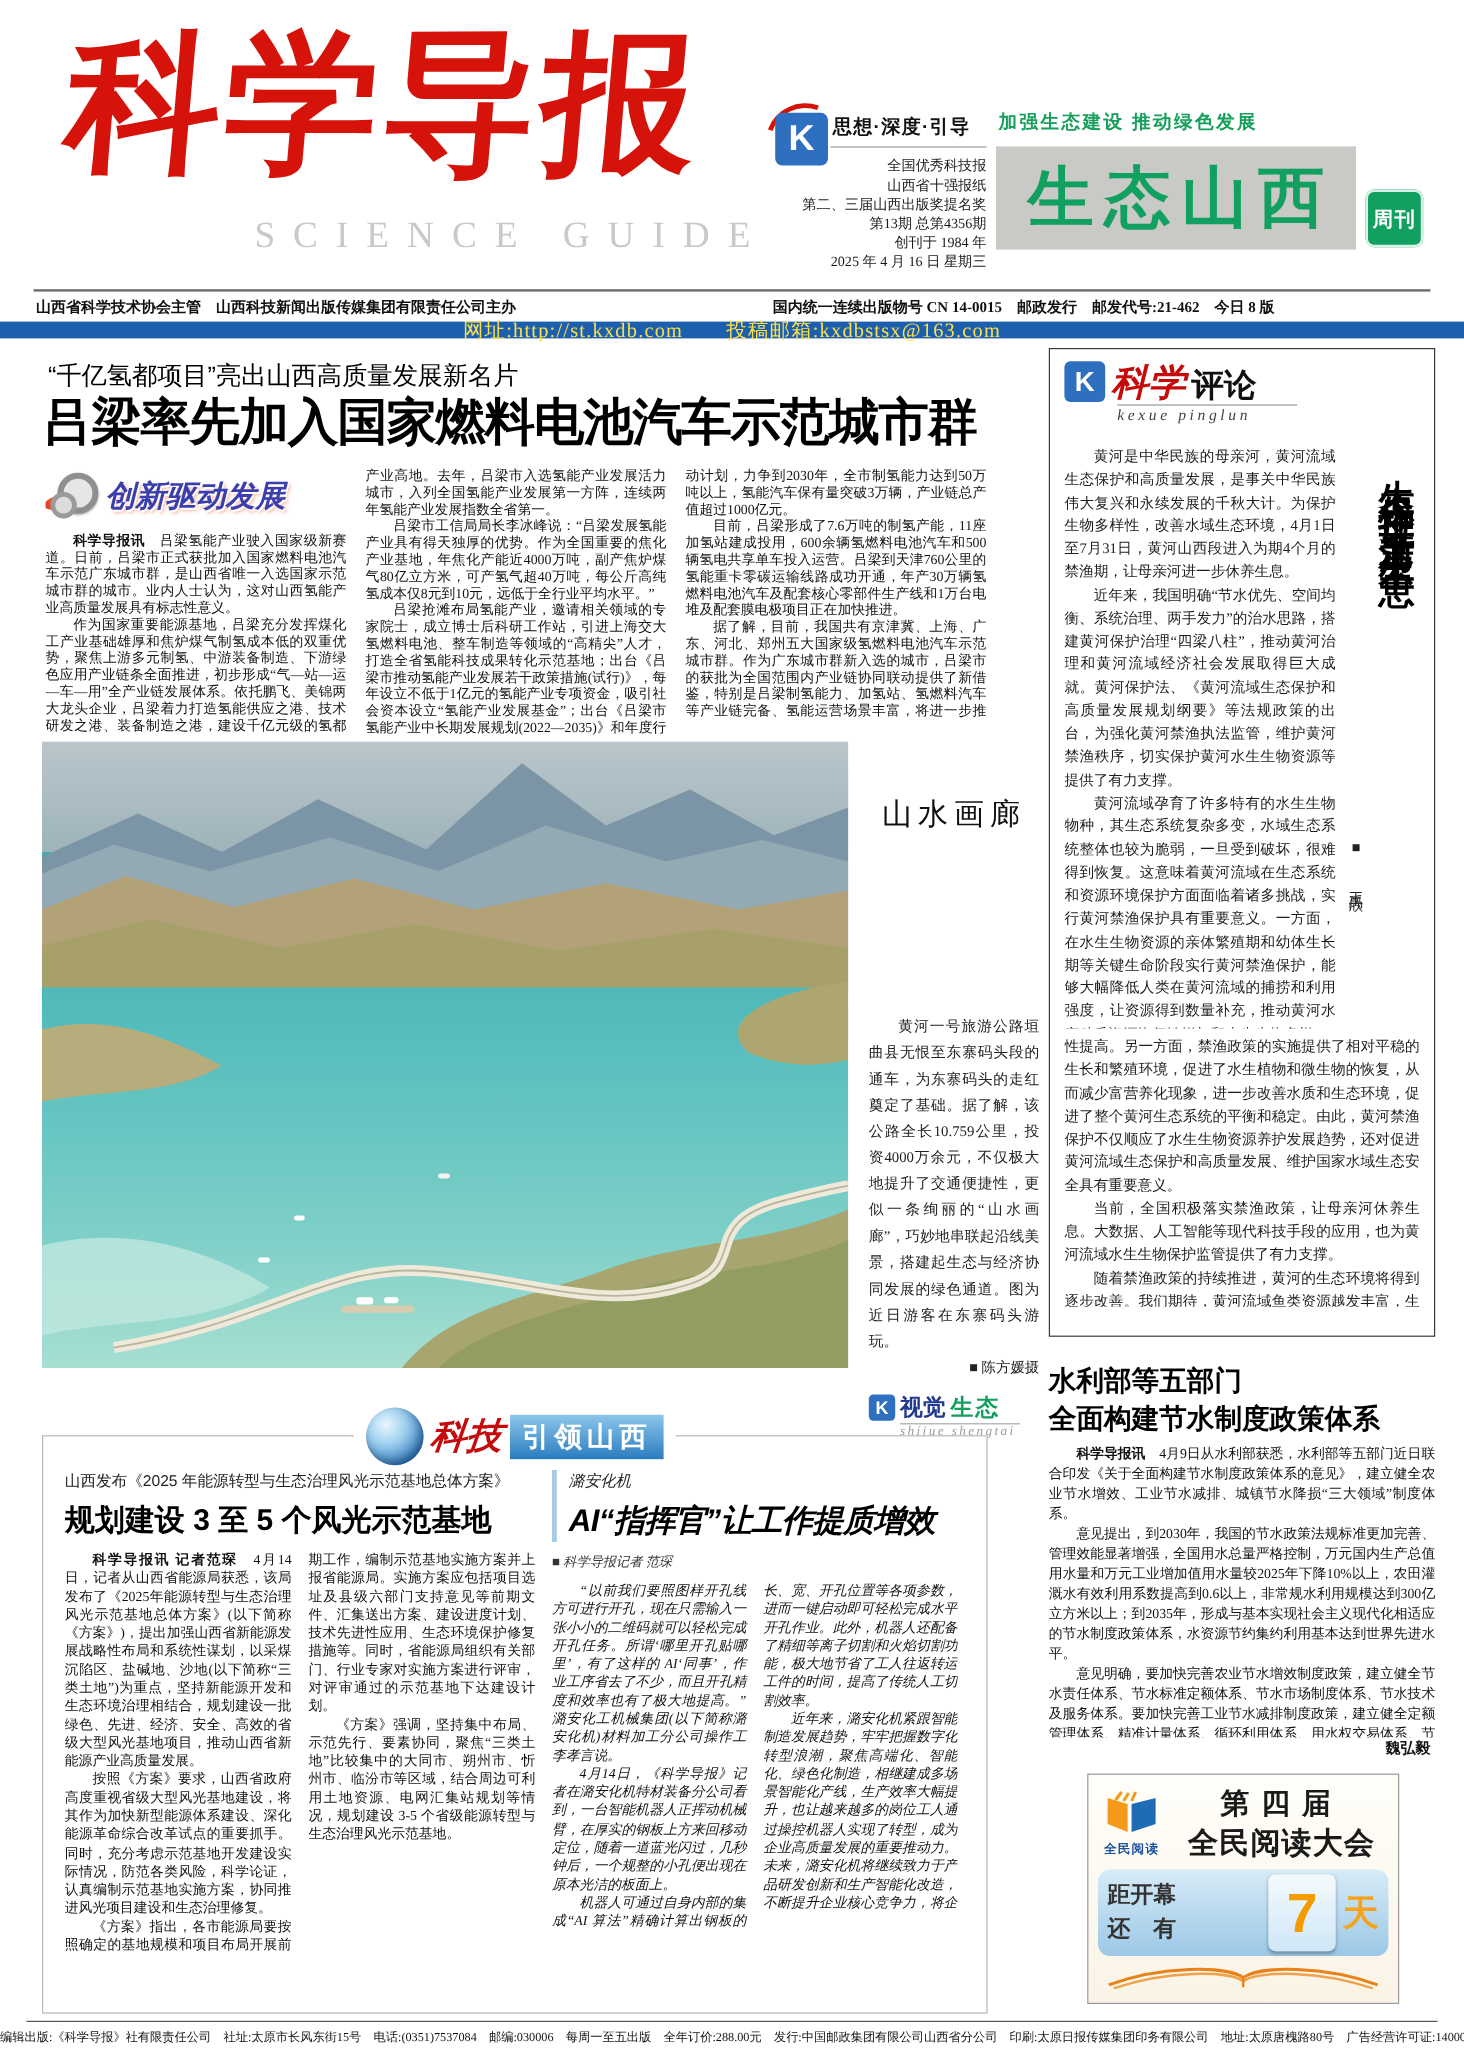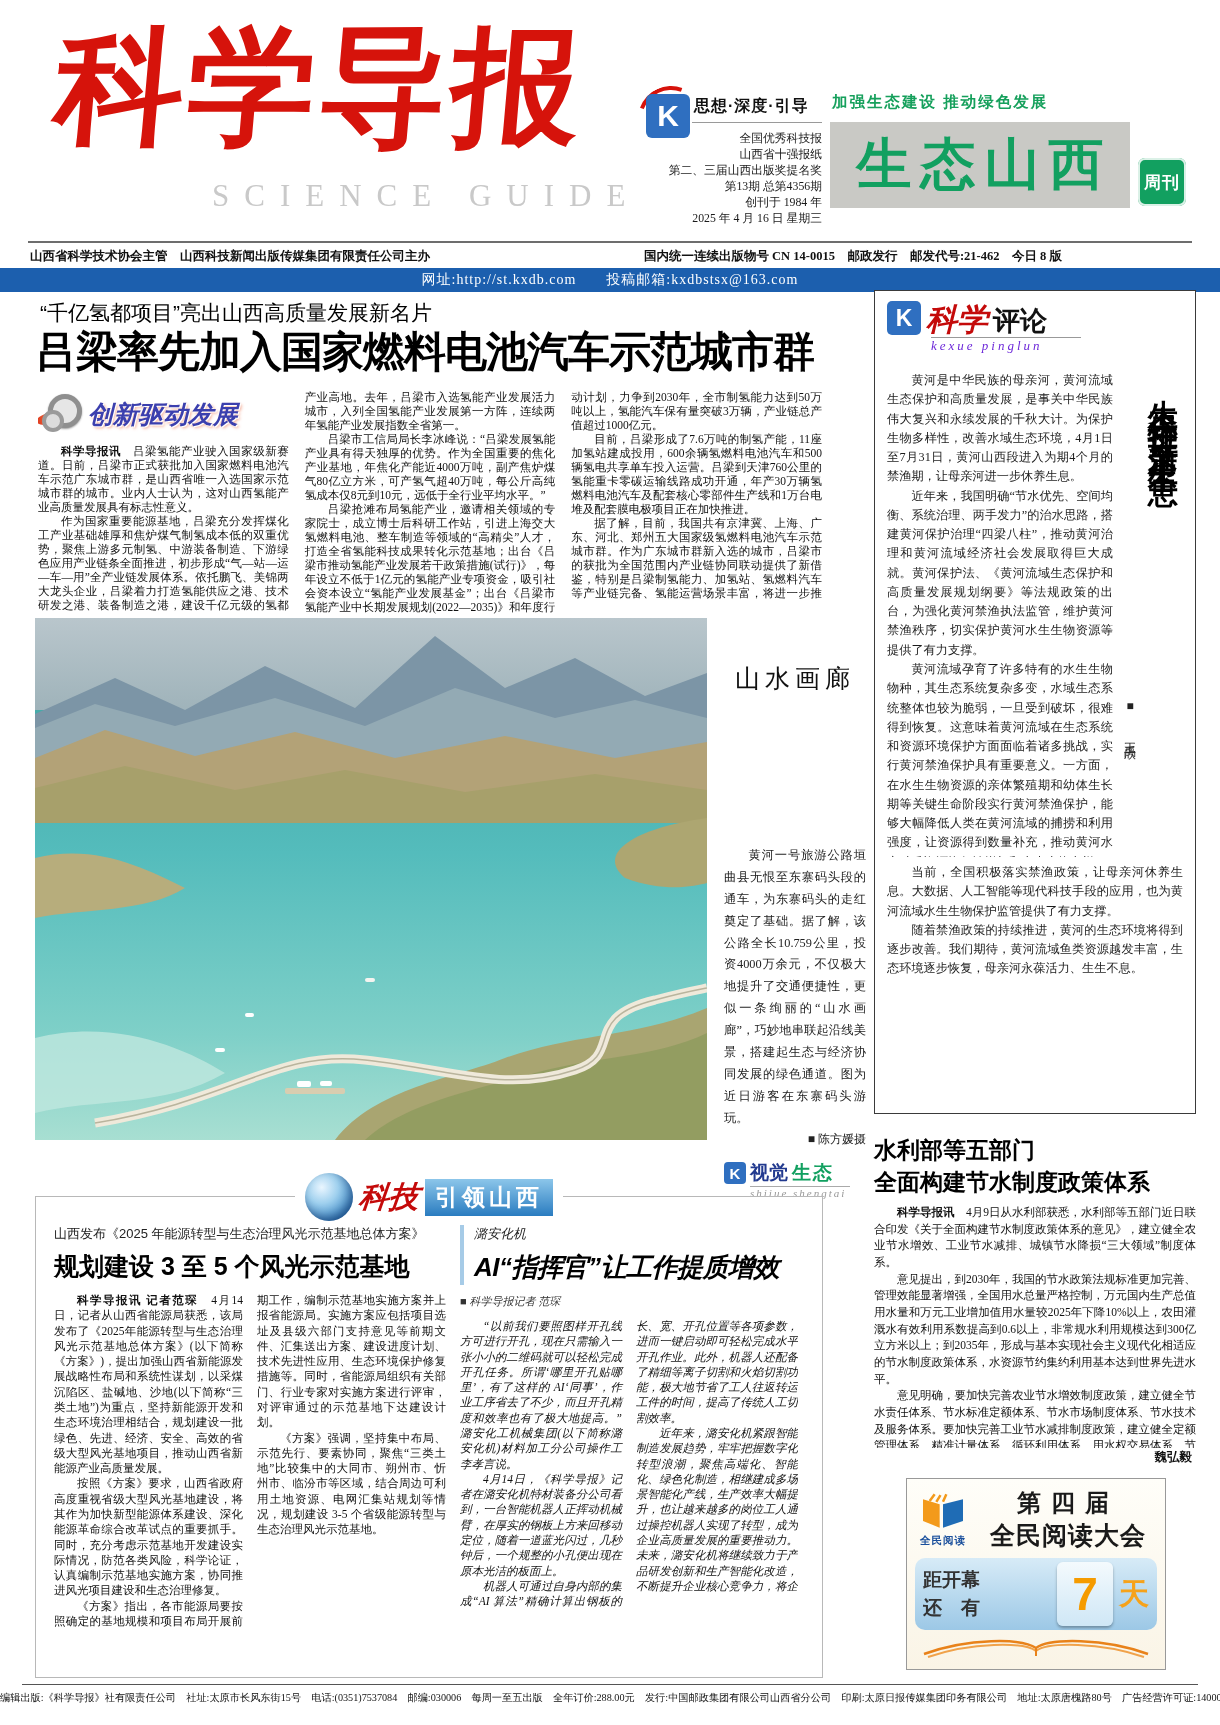--- a/index.html
+++ b/index.html
@@ -23,22 +23,22 @@
   .eco-slogan{left:832px;top:92px;width:300px;text-align:left;font-size:15.5px;font-weight:700;
               letter-spacing:2px;color:#16a05c;font-family:"Liberation Sans",sans-serif;}
   .eco-bar{left:830px;top:122px;width:300px;height:86px;background:#c9c9c5;display:flex;align-items:center;justify-content:center;}
   .eco-title{font-size:55px;font-weight:800;color:#12a060;letter-spacing:9px;font-family:"Liberation Sans",sans-serif;text-indent:9px;}
   .weekly{left:1138px;top:158px;width:48px;height:48px;background:#12a060;color:#fff;border-radius:7px;
           display:flex;align-items:center;justify-content:center;font-size:17px;font-weight:700;
           box-shadow:inset 0 0 0 2px rgba(255,255,255,.85);letter-spacing:1px;font-family:"Liberation Sans",sans-serif;}
   .rule-a{left:28px;top:241px;width:1164px;height:2px;background:#6d6d6d;}
   .pubinfo{left:0;top:248px;width:1092px;display:flex;justify-content:space-between;padding:0 30px;box-sizing:border-box;
            font-size:12.5px;font-weight:700;}
-  .bluebar{left:0;top:268px;width:1220px;height:24px;background:#1c5fae;color:#ffffff;display:flex;align-items:center;
-           justify-content:center;font-size:14px;letter-spacing:1px;}
+  .bluebar{left:0;top:268px;width:1220px;height:14px;background:#1c5fae;color:#fde047;display:flex;align-items:center;
+           justify-content:center;font-size:17px;letter-spacing:1px;}
 
   
   .kicker{left:40px;top:299px;font-size:21px;font-family:"Liberation Sans",sans-serif;color:#000;}
   .headline{left:35px;top:324px;width:788px;font-size:42px;font-weight:900;letter-spacing:-1px;
             font-family:"Liberation Sans",sans-serif;white-space:nowrap;color:#000;}
   .story-body{left:38px;top:390px;width:784px;height:226px;column-count:3;column-gap:16px;column-fill:auto;
               font-size:11.5px;line-height:1.22;text-align:justify;overflow:hidden;}
   .story-body p{margin:0;text-indent:2em;}
   .badge-innov{break-inside:avoid;display:flex;align-items:center;gap:4px;margin:2px 0 8px 0;height:44px;}
   .gears{position:relative;width:46px;height:40px;flex:0 0 auto;}
@@ -67,21 +67,21 @@
 
   
   .comm-box{left:874px;top:290px;width:322px;height:824px;border:1px solid #3a3a3a;background:#fff;
             padding:10px 12px;box-sizing:border-box;}
   .comm-badge{position:relative;height:62px;}
   .comm-badge-row{display:flex;align-items:flex-end;gap:5px;}
   .k-comm{width:34px;height:34px;font-size:23px;border-radius:5px;}
   .comm-cn{font-size:31px;font-weight:800;font-style:italic;color:#c40a0a;font-family:"DejaVu Serif",serif;line-height:1;}
   .comm-suffix{font-size:27px;font-weight:700;color:#111;font-family:"Liberation Sans",sans-serif;line-height:1;}
   .comm-pinyin{margin-left:44px;margin-top:2px;border-top:1px solid #999;width:150px;font-style:italic;
-               color:#6d28d9;font-size:13px;letter-spacing:3px;}
+               color:#404040;font-size:13px;letter-spacing:3px;}
   .comm-main{display:flex;margin-top:8px;}
   .comm-text{font-size:12.2px;line-height:1.58;text-align:justify;color:#1c1c1c;font-family:"Liberation Serif",serif;}
   .comm-text p{margin:0;text-indent:2em;}
   .comm-text p.cont{text-indent:0;}
   .comm-text1{flex:1;height:486px;overflow:hidden;padding-right:8px;}
   .comm-strip{width:62px;position:relative;height:486px;flex:0 0 auto;}
   .comm-title{position:absolute;right:0;top:4px;writing-mode:vertical-rl;text-orientation:upright;
               font-size:30px;font-weight:800;letter-spacing:7px;font-family:"Liberation Sans",sans-serif;color:#000;}
   .comm-author{position:absolute;left:0;top:328px;writing-mode:vertical-rl;text-orientation:upright;
                font-size:12px;color:#222;letter-spacing:3px;}
@@ -261,20 +261,21 @@
         <p>黄河是中华民族的母亲河，黄河流域生态保护和高质量发展，是事关中华民族伟大复兴和永续发展的千秋大计。为保护生物多样性，改善水域生态环境，4月1日至7月31日，黄河山西段进入为期4个月的禁渔期，让母亲河进一步休养生息。</p>
         <p>近年来，我国明确“节水优先、空间均衡、系统治理、两手发力”的治水思路，搭建黄河保护治理“四梁八柱”，推动黄河治理和黄河流域经济社会发展取得巨大成就。黄河保护法、《黄河流域生态保护和高质量发展规划纲要》等法规政策的出台，为强化黄河禁渔执法监管，维护黄河禁渔秩序，切实保护黄河水生生物资源等提供了有力支撑。</p>
         <p>黄河流域孕育了许多特有的水生生物物种，其生态系统复杂多变，水域生态系统整体也较为脆弱，一旦受到破坏，很难得到恢复。这意味着黄河流域在生态系统和资源环境保护方面面临着诸多挑战，实行黄河禁渔保护具有重要意义。一方面，在水生生物资源的亲体繁殖期和幼体生长期等关键生命阶段实行黄河禁渔保护，能够大幅降低人类在黄河流域的捕捞和利用强度，让资源得到数量补充，推动黄河水产种质资源恢复性增加和水生生物多样</p>
       </div>
       <div class="comm-strip">
         <div class="comm-title">生态保护让母亲河生生不息</div>
         <div class="comm-author">■ 王禹欣</div>
       </div>
     </div>
     <div class="comm-text comm-text2">
+      <p class="cont">性提高。另一方面，禁渔政策的实施提供了相对平稳的生长和繁殖环境，促进了水生植物和微生物的恢复，从而减少富营养化现象，进一步改善水质和生态环境，促进了整个黄河生态系统的平衡和稳定。由此，黄河禁渔保护不仅顺应了水生生物资源养护发展趋势，还对促进黄河流域生态保护和高质量发展、维护国家水域生态安全具有重要意义。</p>
       <p>当前，全国积极落实禁渔政策，让母亲河休养生息。大数据、人工智能等现代科技手段的应用，也为黄河流域水生生物保护监管提供了有力支撑。</p>
       <p>随着禁渔政策的持续推进，黄河的生态环境将得到逐步改善。我们期待，黄河流域鱼类资源越发丰富，生态环境逐步恢复，母亲河永葆活力、生生不息。</p>
     </div>
   </div>
 
   <div class="abs water-title">
     <div>水利部等五部门</div>
     <div>全面构建节水制度政策体系</div>
   </div>
   <div class="abs water-body">

